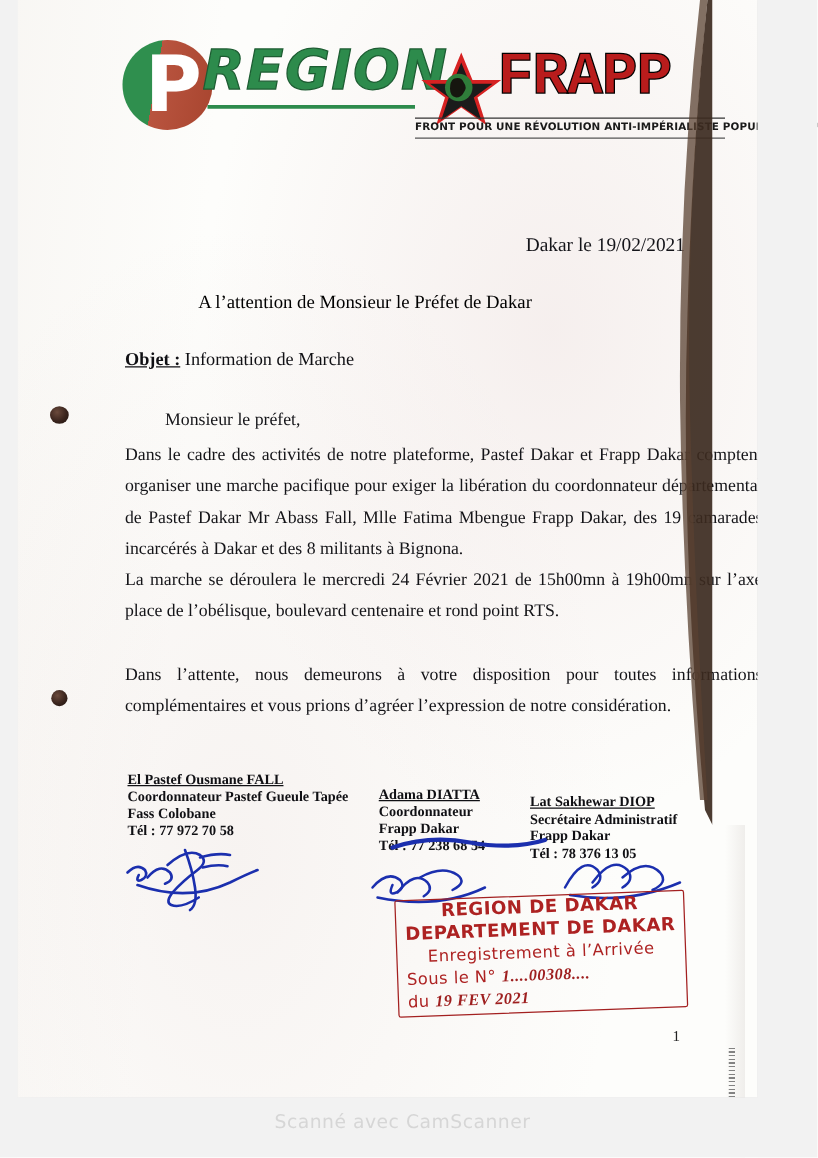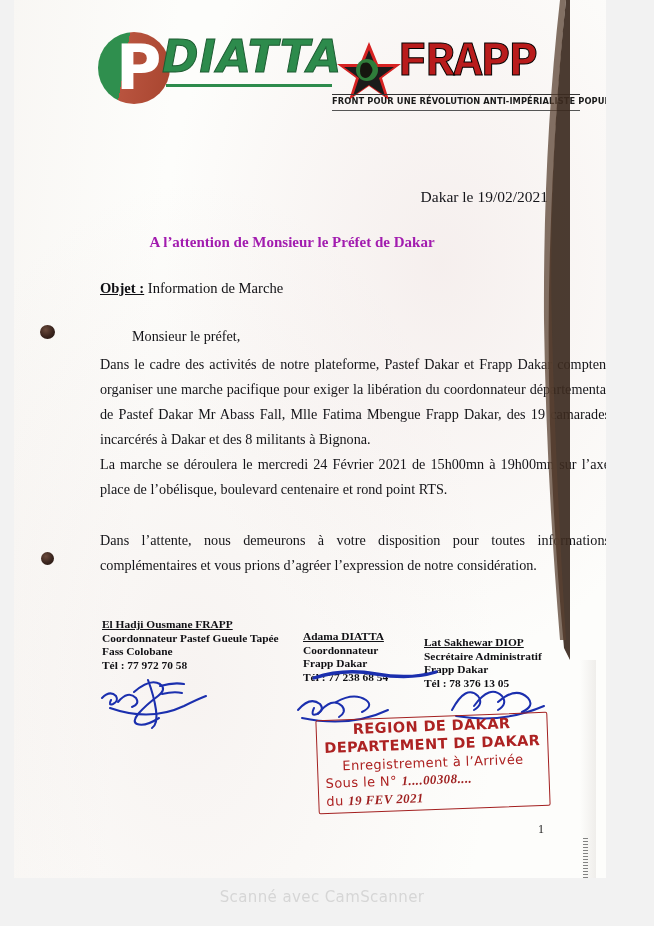--- a/index.html
+++ b/index.html
@@ -145,21 +145,21 @@
 
   
   .dateline {
     position: absolute; right: 58px; top: 188px;
     font-size: 15.5px; color: #15151a;
   }
   .attn {
     position: absolute; left: 0; right: 0; top: 234px;
     text-align: center;
     padding-right: 36px;
-    font-size: 15px; font-weight: 700; color: #a21caf;
+    font-size: 15px; font-weight: 400; color: #000000;
   }
   .objet {
     position: absolute; left: 86px; top: 280px;
     font-size: 14.6px; color: #101014;
   }
   .objet u { font-weight: 700; }
   .objet b { font-weight: 400; }
 
   .salut {
     position: absolute; left: 118px; top: 328px;
@@ -258,21 +258,21 @@
 <div id="page">
 
   <div class="sheet">
     <div class="sheet-tint"></div>
 
     <div class="logos">
 
       <div class="pastef">
         <div class="pastef-badge"></div>
         <div class="pastef-p">P</div>
-        <div class="pastef-word">DIATTA</div>
+        <div class="pastef-word">REGION</div>
         <div class="pastef-rule"></div>
       </div>
 
       <div class="frapp">
         <div class="frapp-star">
           <svg viewBox="0 0 66 62" width="66" height="62">
             <polygon points="33,2 42,24 65,24 46,38 53,60 33,46 13,60 20,38 1,24 24,24" fill="#d62222"></polygon>
             <polygon points="33,10 40,27 58,27 43,38 49,56 33,45 17,56 23,38 8,27 26,27" fill="#1b1b1b"></polygon>
             <ellipse cx="31" cy="30" rx="11" ry="11" fill="#2f7d3a"></ellipse>
             <path d="M27 23 q6 -2 8 3 q3 4 0 8 q-2 4 -6 4 q-5 -1 -5 -7 q0 -6 3 -8 z" fill="#16160f"></path>
@@ -297,21 +297,21 @@
 
     <div class="salut">Monsieur le préfet,</div>
 
     <div class="para p1">Dans le cadre des activités de notre plateforme, Pastef Dakar et Frapp Dakar comptent organiser une marche pacifique pour exiger la libération du coordonnateur départemental de Pastef Dakar Mr Abass Fall, Mlle Fatima Mbengue Frapp Dakar, des 19 camarades incarcérés à Dakar et des 8 militants à Bignona.</div>
     <div class="para p2">La marche se déroulera le mercredi 24 Février 2021 de 15h00mn à 19h00mn sur l’axe place de l’obélisque, boulevard centenaire et rond point RTS.</div>
     <div class="para p4">Dans l’attente, nous demeurons à votre disposition pour toutes informations complémentaires et vous prions d’agréer l’expression de notre considération.</div>
 
     <div class="sigs">
 
       <div class="sigblock sb1">
-        <div class="nm">El Hadji Ousmane FRAPP</div>
+        <div class="nm">El Pastef Ousmane FALL</div>
         <div>Coordonnateur Pastef Gueule Tapée</div>
         <div>Fass Colobane</div>
         <div>Tél : 77 972 70 58</div>
       </div>
 
       <div class="sigblock sb2">
         <div class="nm">Adama DIATTA</div>
         <div>Coordonnateur</div>
         <div>Frapp Dakar</div>
         <div>Tél : 77 238 68 54</div>

